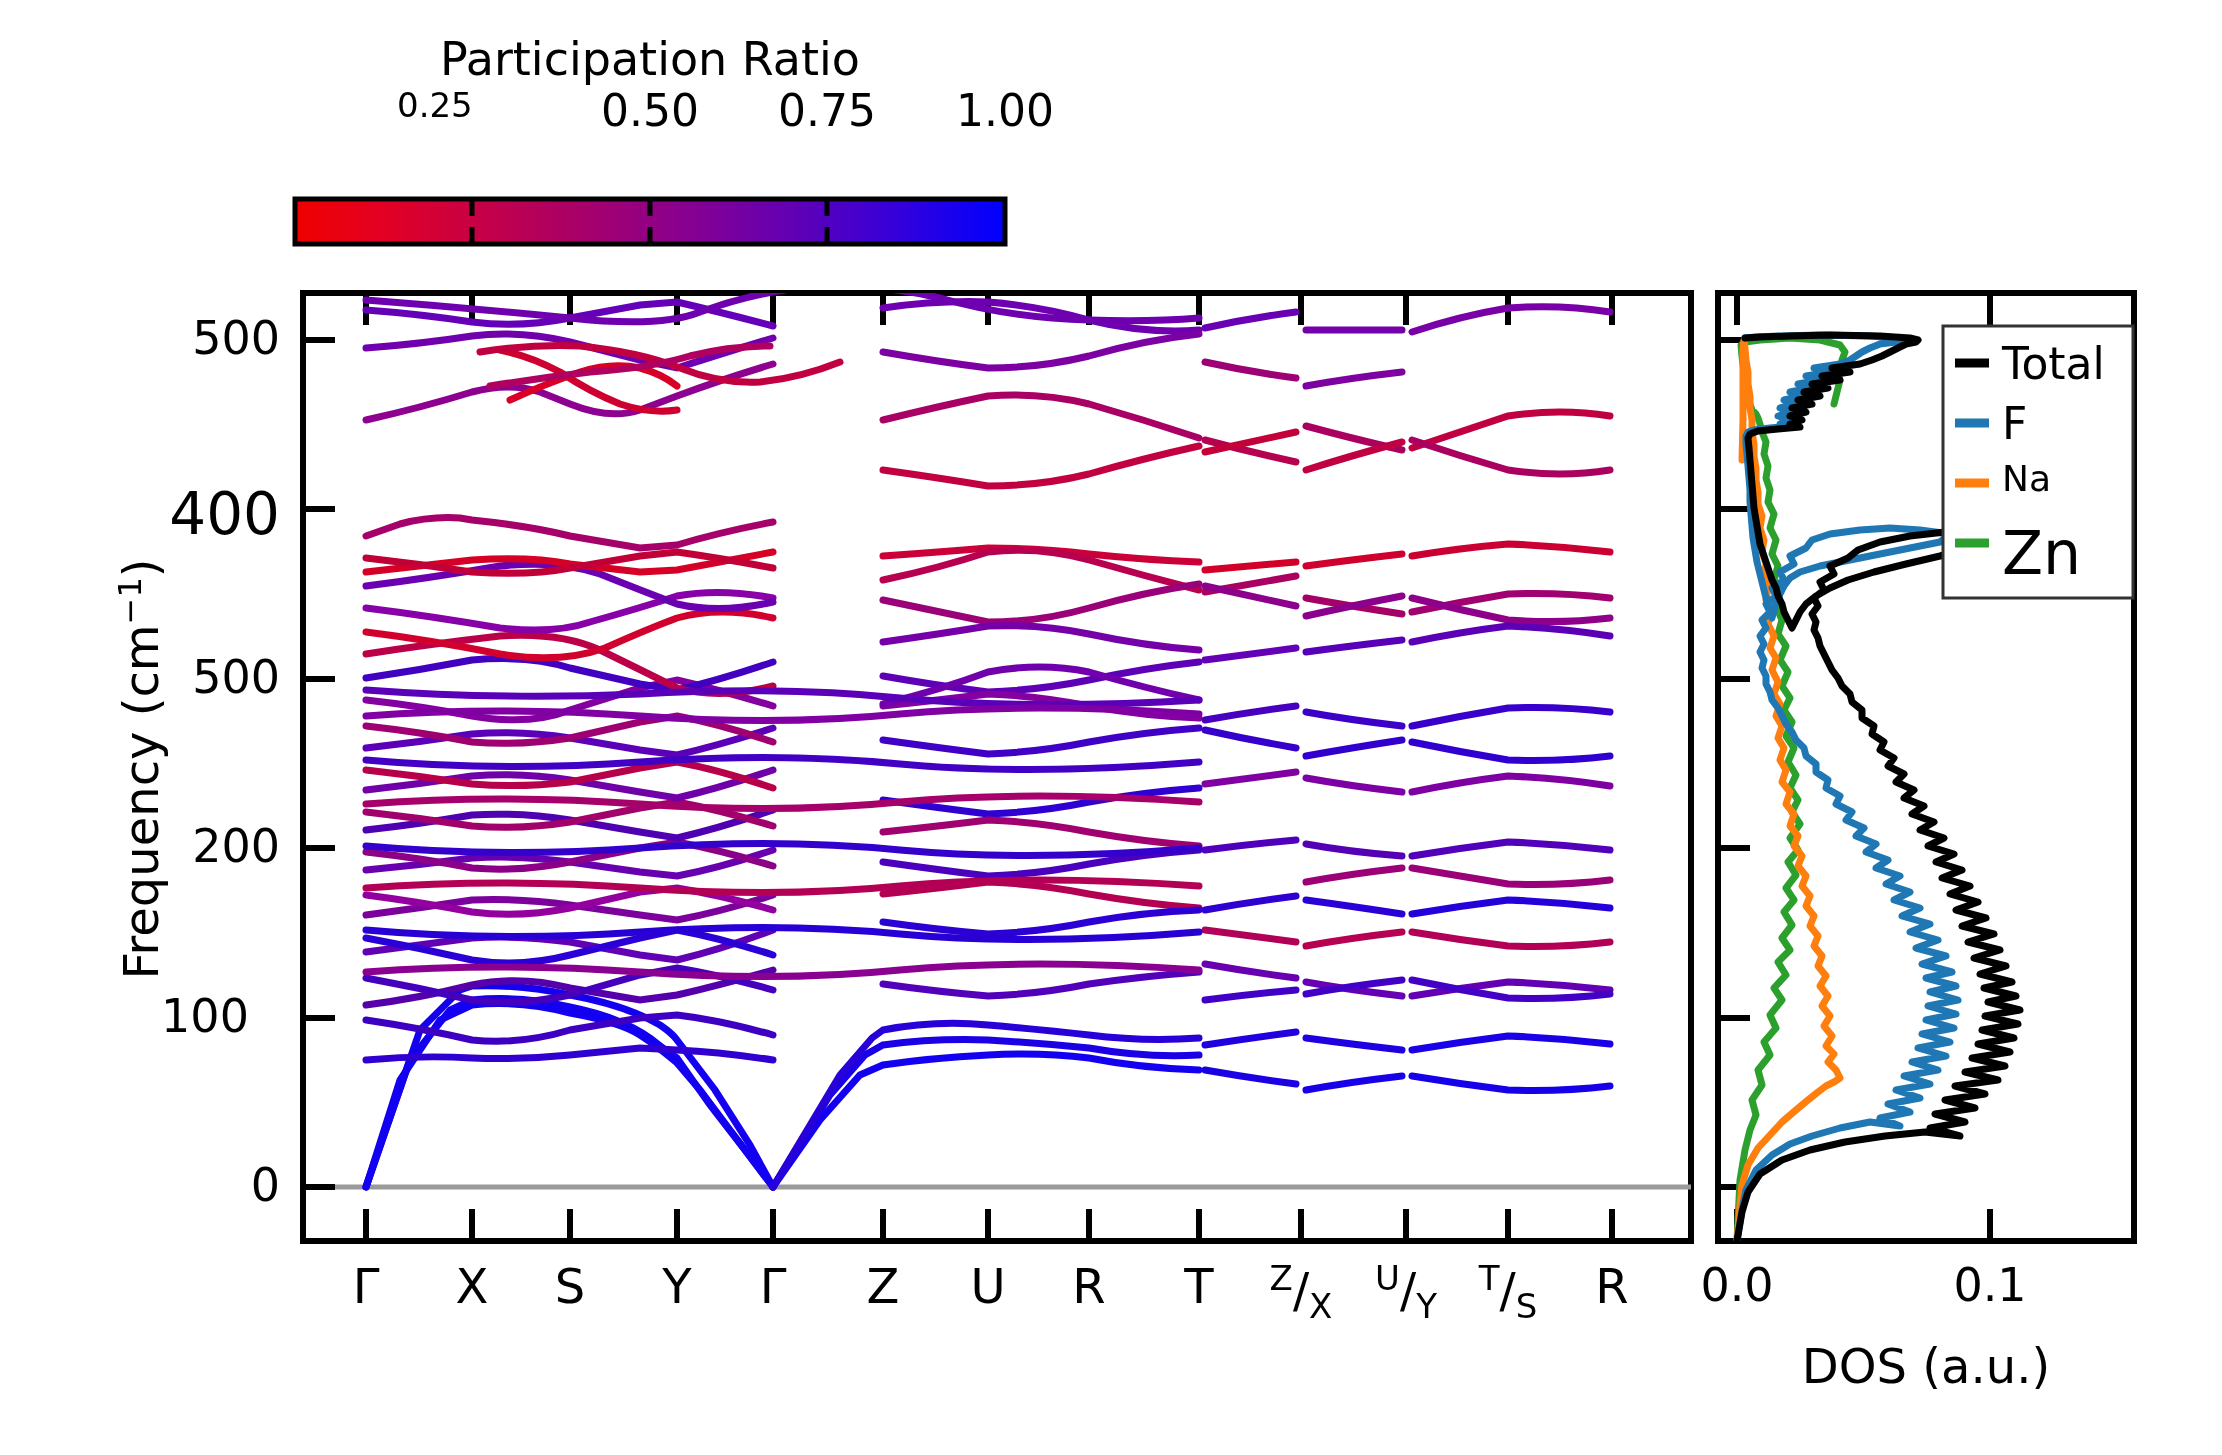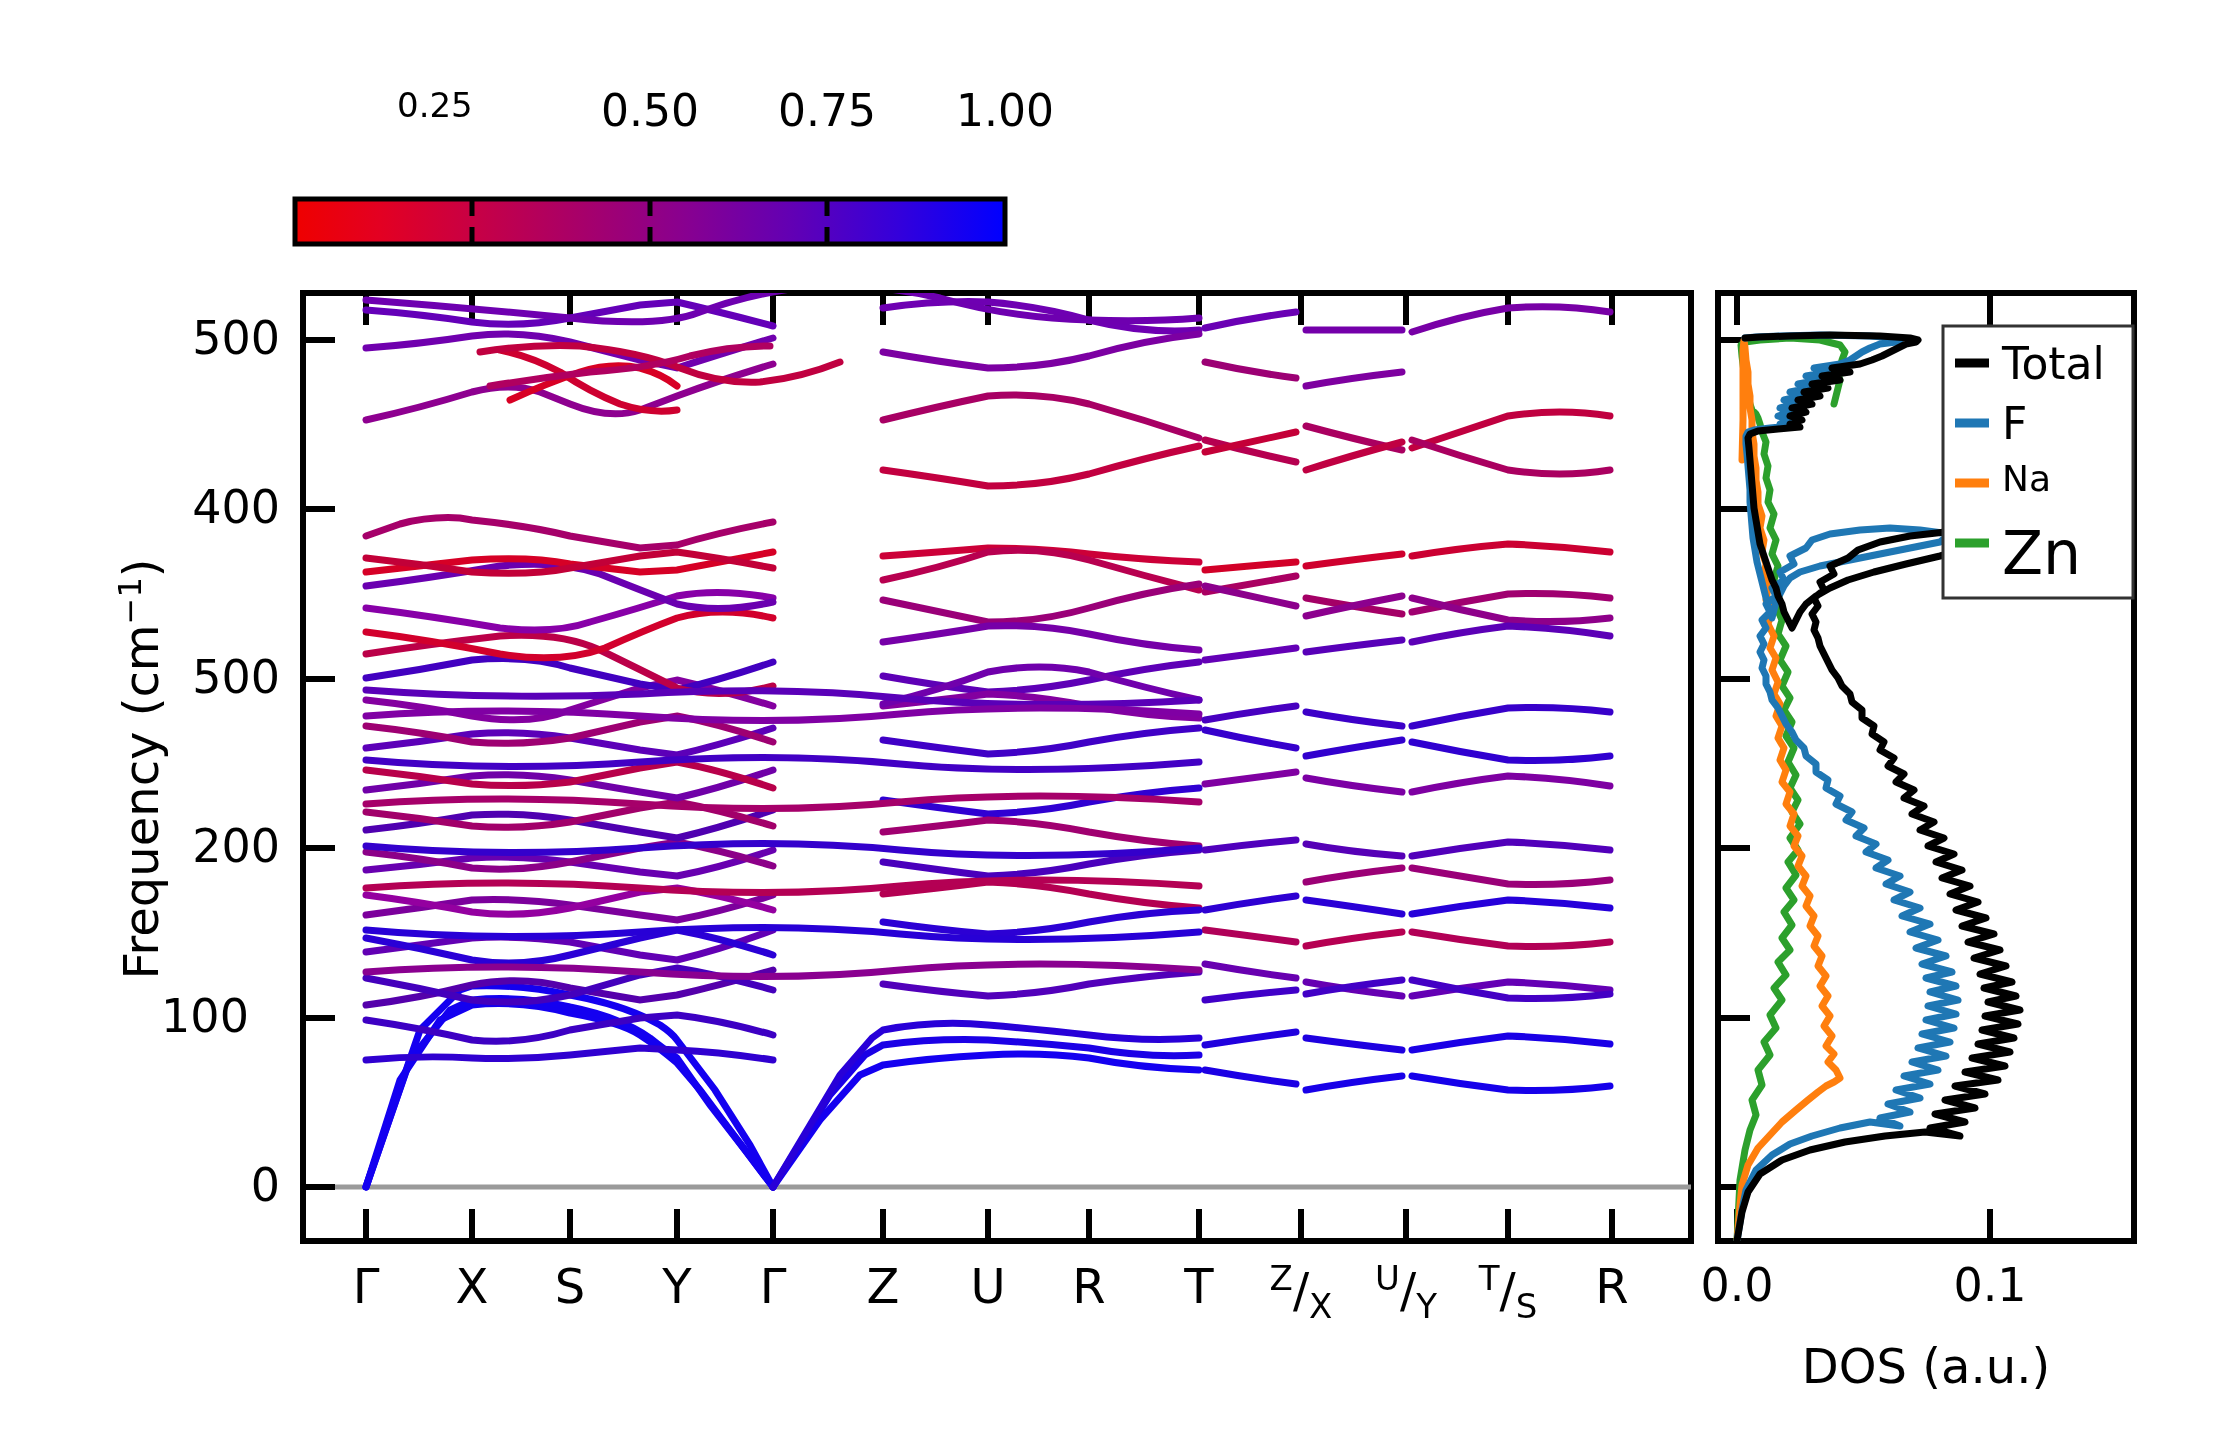--- a/index.html
+++ b/index.html
@@ -357,36 +357,37 @@
 
     <g>
       <rect x="1943" y="326" width="190" height="272" fill="#fff" stroke="#333" stroke-width="3"></rect>
       <line x1="1955" y1="363" x2="1989" y2="363" stroke="#000000" stroke-width="9"></line>
       <line x1="1955" y1="423" x2="1989" y2="423" stroke="#1f77b4" stroke-width="9"></line>
       <line x1="1955" y1="483" x2="1989" y2="483" stroke="#ff7f0e" stroke-width="9"></line>
       <line x1="1955" y1="543" x2="1989" y2="543" stroke="#2ca02c" stroke-width="9"></line>
     </g>
   </svg>
 
+  <div class="txt" style="left:295px;top:32px;width:710px;text-align:center;font-size:46px;">Participation Ratio</div>
 
   <div class="txt" style="left:397px;top:85px;width:150px;font-size:34px;">0.25</div>
   <div class="txt" style="left:575px;top:85px;width:150px;text-align:center;font-size:44px;">0.50</div>
   <div class="txt" style="left:752px;top:85px;width:150px;text-align:center;font-size:44px;">0.75</div>
   <div class="txt" style="left:930px;top:85px;width:150px;text-align:center;font-size:44px;">1.00</div>
 
   <div class="txt" style="left:-140px;top:740px;width:560px;text-align:center;font-size:48px;
               transform:rotate(-90deg);transform-origin:center center;">
     <span>Frequency (cm<sup style="font-size:32px;">−1</sup>)</span>
   </div>
 
   <div class="txt" style="left:130px;top:1158px;width:150px;text-align:right;font-size:46px;">0</div>
   <div class="txt" style="left:130px;top:989px;width:150px;text-align:center;font-size:46px;">100</div>
   <div class="txt" style="left:130px;top:819px;width:150px;text-align:right;font-size:46px;">200</div>
   <div class="txt" style="left:130px;top:650px;width:150px;text-align:right;font-size:46px;">500</div>
-  <div class="txt" style="left:130px;top:480px;width:150px;text-align:right;font-size:46px;">400</div>
+  <div class="txt" style="left:130px;top:480px;width:150px;text-align:right;font-size:58px;">400</div>
   <div class="txt" style="left:130px;top:311px;width:150px;text-align:right;font-size:46px;">500</div>
 
   <div class="txt" style="left:306px;top:1258px;width:120px;text-align:center;font-size:48px;">Γ</div>
   <div class="txt" style="left:412px;top:1258px;width:120px;text-align:center;font-size:48px;">X</div>
   <div class="txt" style="left:510px;top:1258px;width:120px;text-align:center;font-size:48px;">S</div>
   <div class="txt" style="left:617px;top:1258px;width:120px;text-align:center;font-size:48px;">Y</div>
   <div class="txt" style="left:713px;top:1258px;width:120px;text-align:center;font-size:48px;">Γ</div>
   <div class="txt" style="left:823px;top:1258px;width:120px;text-align:center;font-size:48px;">Z</div>
   <div class="txt" style="left:928px;top:1258px;width:120px;text-align:center;font-size:48px;">U</div>
   <div class="txt" style="left:1029px;top:1258px;width:120px;text-align:center;font-size:48px;">R</div>

